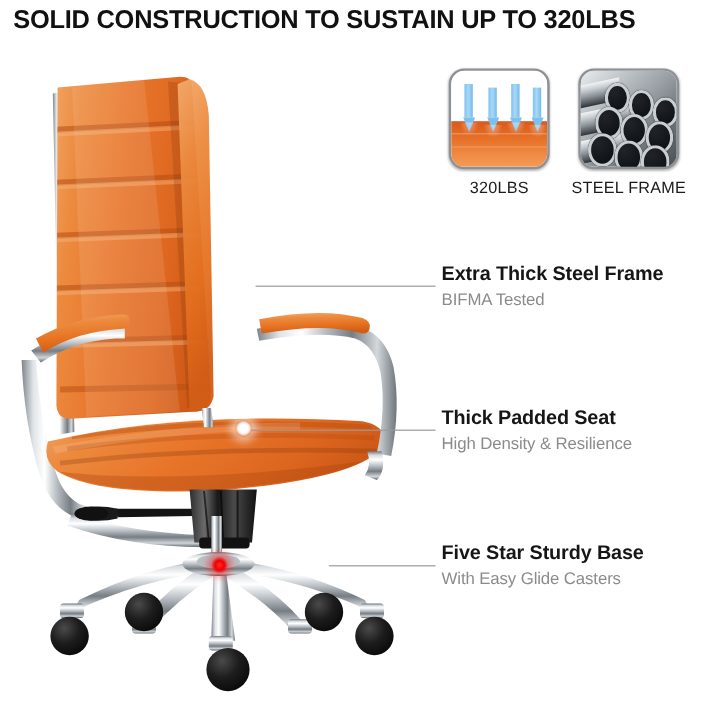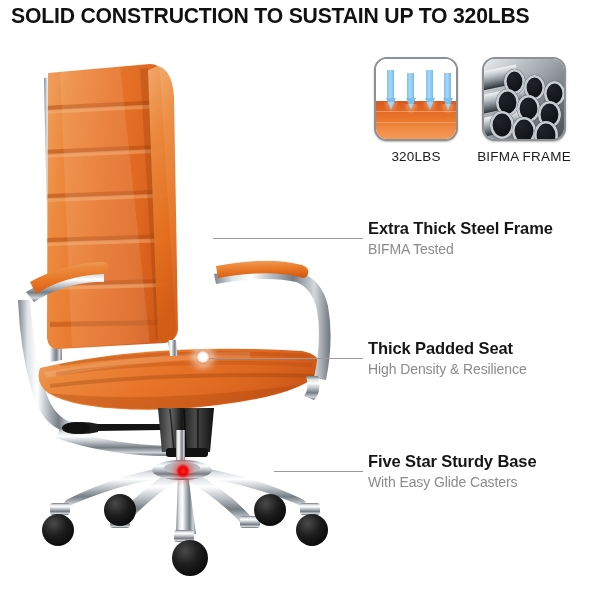--- a/index.html
+++ b/index.html
@@ -294,21 +294,21 @@
       <div class="tube" style="left:60px;top:22px;width:21px;height:25px;"></div>
 
       <div class="tube" style="left:12px;top:30px;width:23px;height:27px;"></div>
       <div class="tube" style="left:33px;top:36px;width:23px;height:27px;"></div>
       <div class="tube" style="left:54px;top:42px;width:23px;height:27px;"></div>
 
       <div class="tube" style="left:6px;top:52px;width:24px;height:28px;"></div>
       <div class="tube" style="left:28px;top:58px;width:24px;height:28px;"></div>
       <div class="tube" style="left:50px;top:62px;width:24px;height:28px;"></div>
     </div>
-    <div class="cap">BIFMA FRAME</div>
+    <div class="cap">STEEL FRAME</div>
   </div>
 
   <div class="dot white" style="left:200px;top:231px;"></div>
   <div class="lead" style="left:213px;top:238px;width:150px;"></div>
   <div class="callout" style="left:368px;top:219px;">
     <div class="hd">Extra Thick Steel Frame</div>
     <div class="sb">BIFMA Tested</div>
   </div>
 
   <div class="dot white" style="left:196px;top:350px;"></div>

